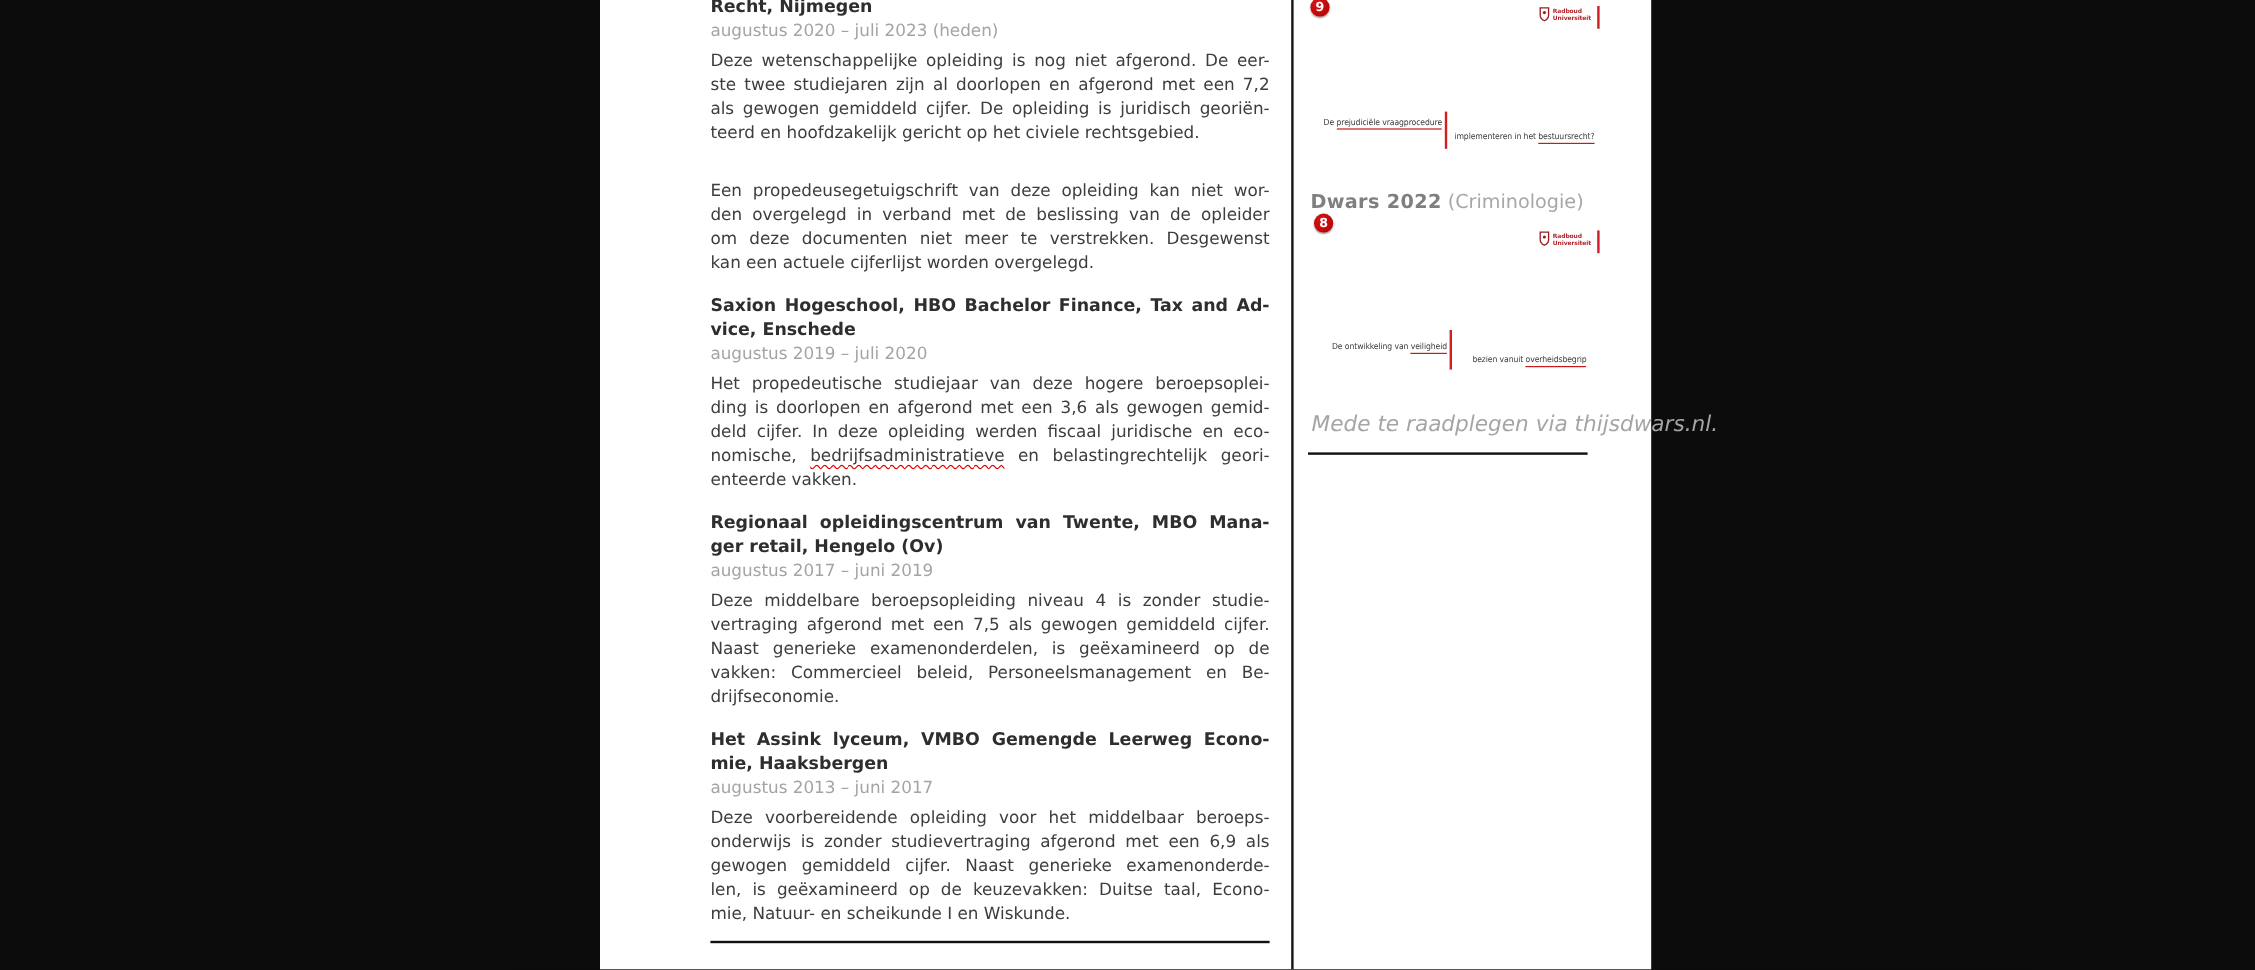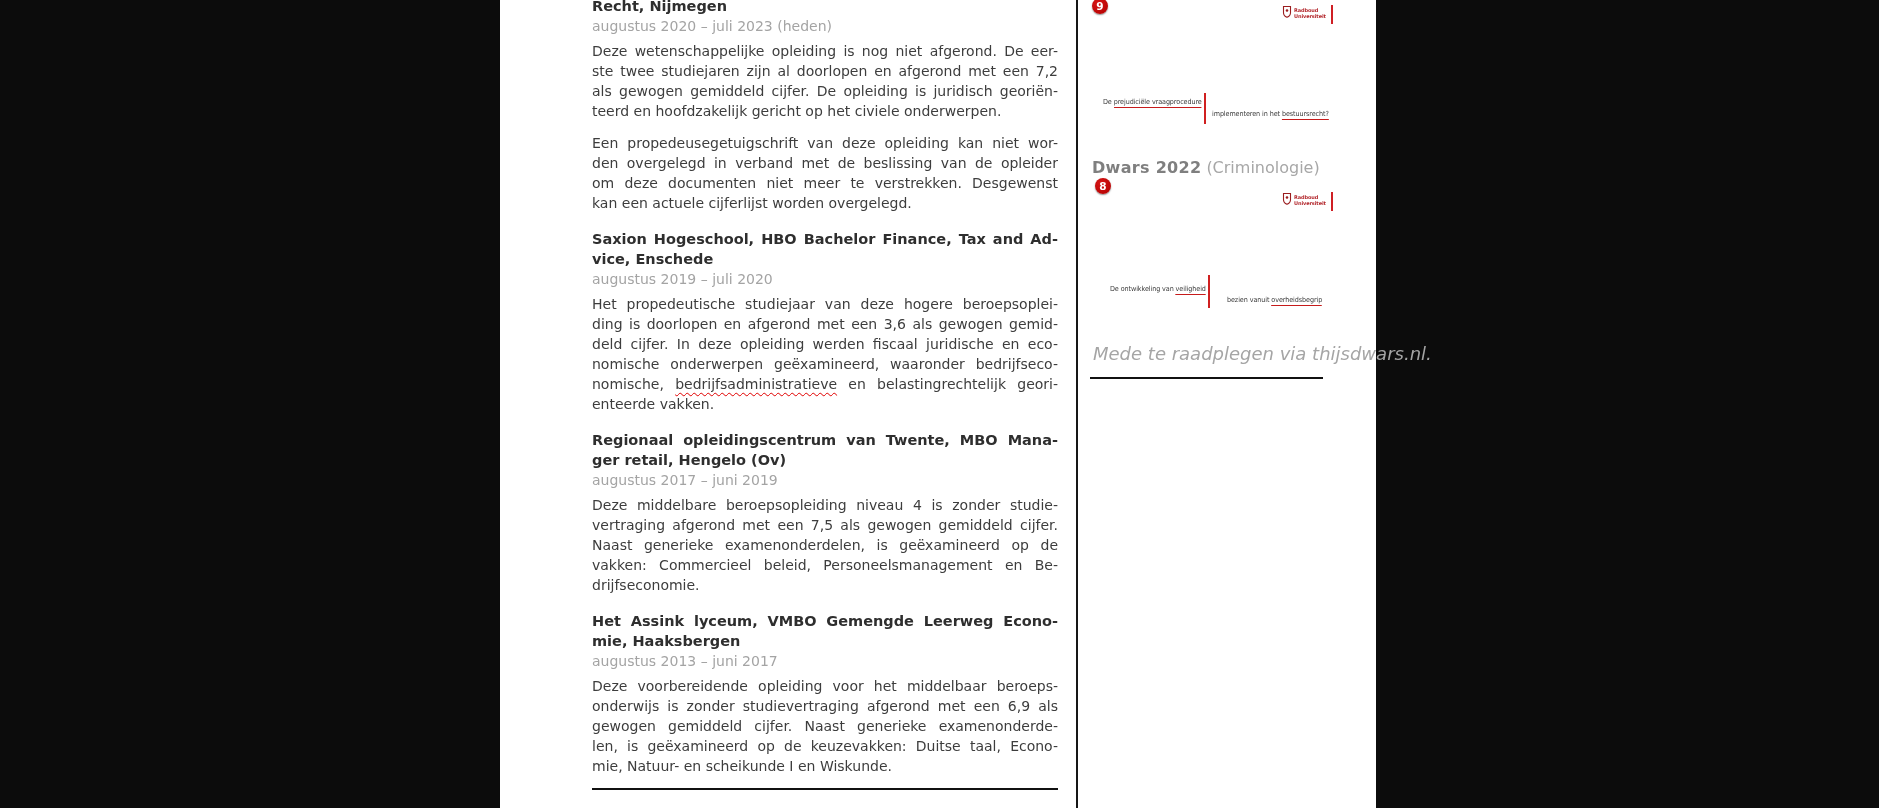--- a/index.html
+++ b/index.html
@@ -49,21 +49,21 @@
     text-align: justify;
     text-align-last: justify;
   }
   .h-line.last { text-align-last: left; }
   .date-line {
     font-size: 14px;
     line-height: 20px;
     color: #a4a4a4;
   }
   .para { margin-top: 5px; }
-  .para + .para { margin-top: 12px; }
+  .para + .para { margin-top: 28px; }
   .p-line {
     font-size: 14px;
     line-height: 20px;
     color: #3d3d3d;
     text-align: justify;
     text-align-last: justify;
   }
   .p-line.last { text-align-last: left; }
   .misspelled {
     text-decoration-line: underline;
@@ -189,38 +189,37 @@
   <div class="page">
 
     <main class="edu-col" id="education-column">
         <section class="edu-section">
           <div class="h-line last">Recht, Nijmegen</div>
           <div class="date-line">augustus 2020 – juli 2023 (heden)</div>
           <div class="para">
             <div class="p-line">Deze wetenschappelijke opleiding is nog niet afgerond. De eer-</div>
             <div class="p-line">ste twee studiejaren zijn al doorlopen en afgerond met een 7,2</div>
             <div class="p-line">als gewogen gemiddeld cijfer. De opleiding is juridisch georiën-</div>
-            <div class="p-line last">teerd en hoofdzakelijk gericht op het civiele onderwerpen.</div>
+            <div class="p-line last">teerd en hoofdzakelijk gericht op het civiele rechtsgebied.</div>
           </div>
           <div class="para">
             <div class="p-line">Een propedeusegetuigschrift van deze opleiding kan niet wor-</div>
             <div class="p-line">den overgelegd in verband met de beslissing van de opleider</div>
             <div class="p-line">om deze documenten niet meer te verstrekken. Desgewenst</div>
             <div class="p-line last">kan een actuele cijferlijst worden overgelegd.</div>
           </div>
         </section>
         <section class="edu-section">
           <div class="h-line">Saxion Hogeschool, HBO Bachelor Finance, Tax and Ad-</div>
           <div class="h-line last">vice, Enschede</div>
           <div class="date-line">augustus 2019 – juli 2020</div>
           <div class="para">
             <div class="p-line">Het propedeutische studiejaar van deze hogere beroepsoplei-</div>
             <div class="p-line">ding is doorlopen en afgerond met een 3,6 als gewogen gemid-</div>
             <div class="p-line">deld cijfer. In deze opleiding werden fiscaal juridische en eco-</div>
-            <div class="p-line">nomische onderwerpen geëxamineerd, waaronder bedrijfseco-</div>
             <div class="p-line">nomische, <span class="misspelled">bedrijfsadministratieve</span> en belastingrechtelijk geori-</div>
             <div class="p-line last">enteerde vakken.</div>
           </div>
         </section>
         <section class="edu-section">
           <div class="h-line">Regionaal opleidingscentrum van Twente, MBO Mana-</div>
           <div class="h-line last">ger retail, Hengelo (Ov)</div>
           <div class="date-line">augustus 2017 – juni 2019</div>
           <div class="para">
             <div class="p-line">Deze middelbare beroepsopleiding niveau 4 is zonder studie-</div>

